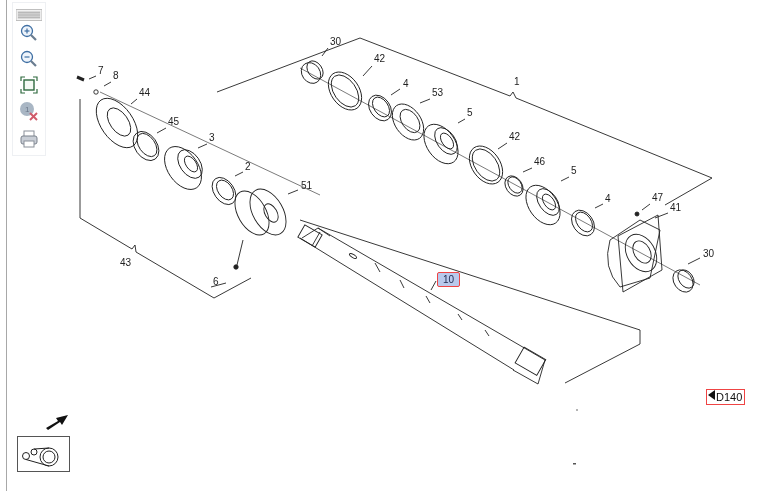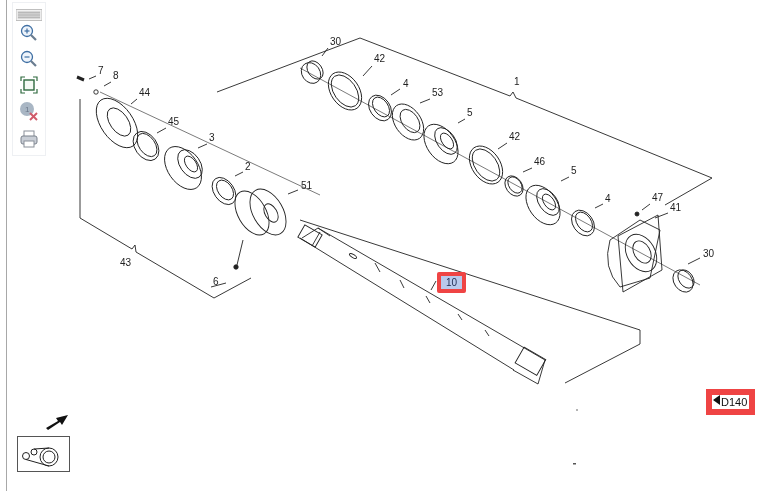--- a/index.html
+++ b/index.html
@@ -2,23 +2,23 @@
 <html><head>
 <meta charset="utf-8">
 <style>
   html, body { margin:0; padding:0; background:#fff; }
   body { width:759px; height:491px; position:relative; overflow:hidden; font-family:"Liberation Sans", sans-serif; }
   .leftrule { position:absolute; left:6px; top:0; width:1px; height:491px; background:#a8a8a8; }
   .toolbar { position:absolute; left:12px; top:2px; width:32px; height:152px; border:1px solid #eef0f3; background:#fff; }
   .tb-btn { position:absolute; left:3px; width:26px; height:22px; cursor:pointer; display:flex; align-items:center; justify-content:center; }
   .canvas { position:absolute; left:0; top:0; width:759px; height:491px; }
   .callout { font-size:10px; fill:#222; font-family:"Liberation Sans", sans-serif; }
-  .ref-box { position:absolute; left:706px; top:389px; height:14px; border:6px solid #ef4444; font-size:11px; font-family:"Liberation Sans", sans-serif; line-height:14px; padding:0 2px 0 1px; color:#111; display:flex; align-items:flex-start; cursor:pointer; background:#fff; }
+  .ref-box { position:absolute; left:706px; top:389px; height:14px; border:1px solid #ef4444; font-size:11px; font-family:"Liberation Sans", sans-serif; line-height:14px; padding:0 2px 0 1px; color:#111; display:flex; align-items:flex-start; cursor:pointer; background:#fff; }
   .ref-tri { width:0; height:0; border-top:5px solid transparent; border-bottom:5px solid transparent; border-right:7px solid #111; margin-right:1px; }
-  .hl { position:absolute; left:437px; top:272px; width:21px; height:13px; background:#b9c9ec; border:4px solid #ef4444; border-radius:2px; font-size:10px; line-height:13px; text-align:center; color:#1e2a50; cursor:pointer; }
+  .hl { position:absolute; left:437px; top:272px; width:21px; height:13px; background:#b9c9ec; border:1px solid #ef4444; border-radius:2px; font-size:10px; line-height:13px; text-align:center; color:#1e2a50; cursor:pointer; }
   .nav-thumb { position:absolute; left:17px; top:436px; width:51px; height:34px; border:1px solid #555; background:#fff; cursor:pointer; }
   .nav-arrow { position:absolute; left:44px; top:413px; }
 </style>
 </head>
 <body>
 
 <div class="leftrule"></div>
 
 <div class="toolbar">
   <div class="tb-btn" style="top:1px">

